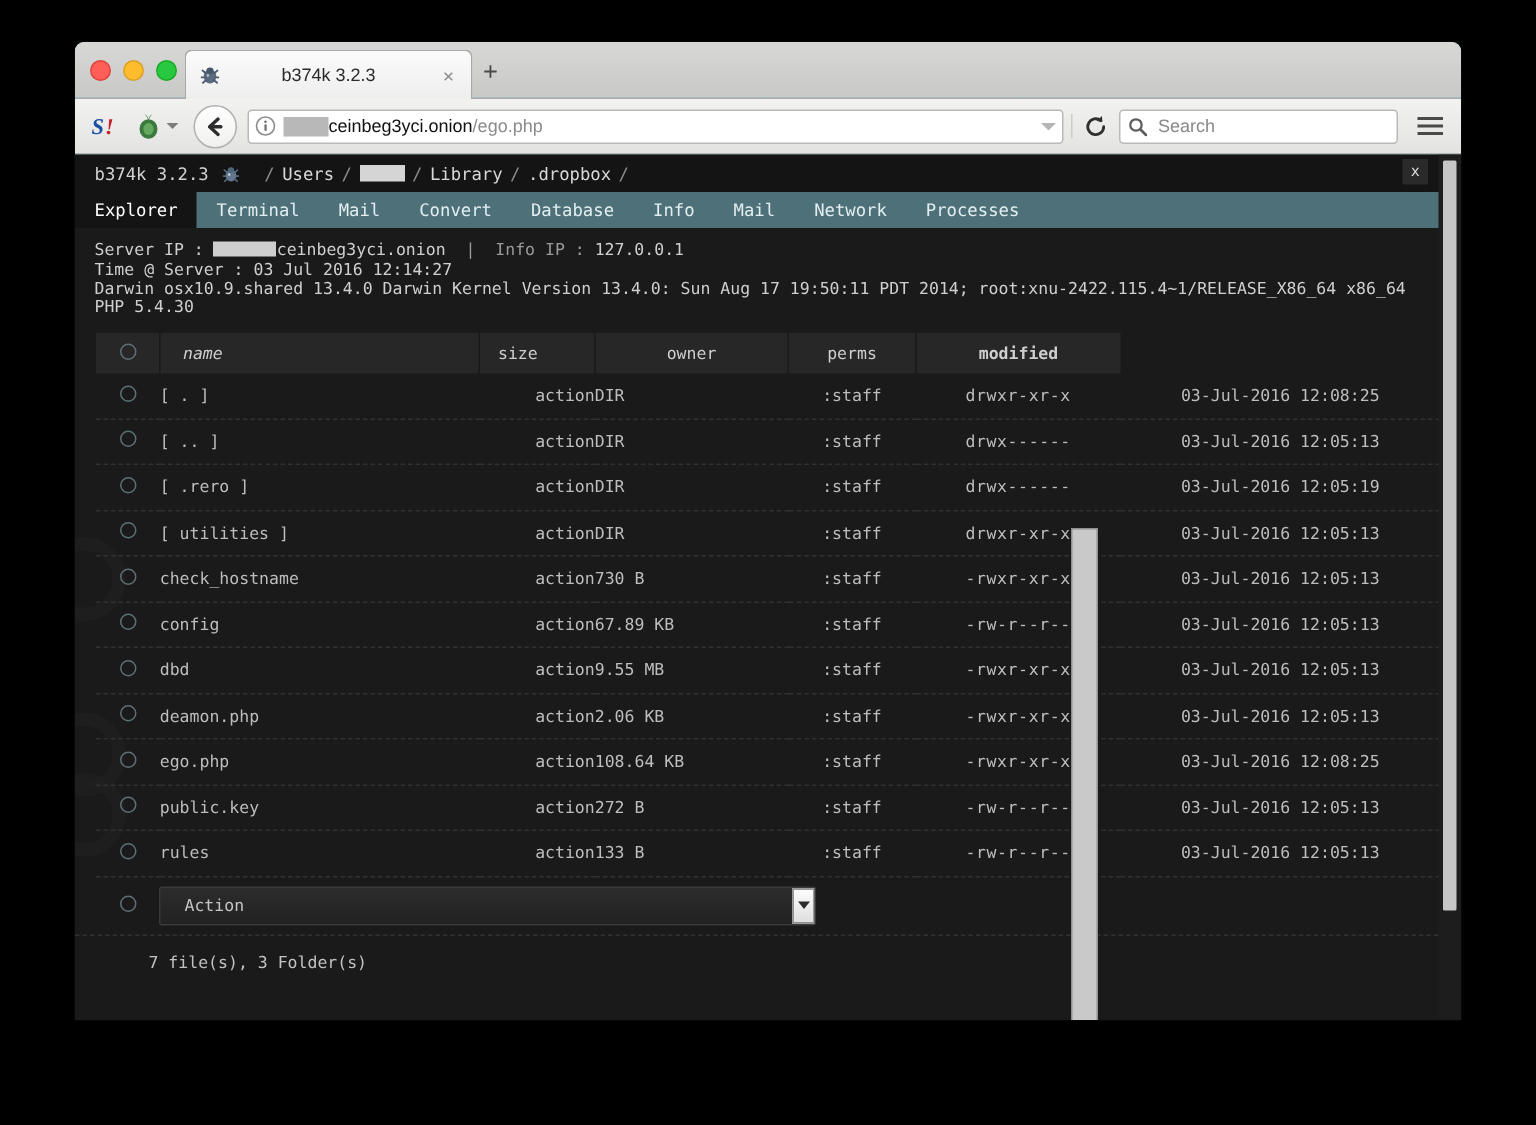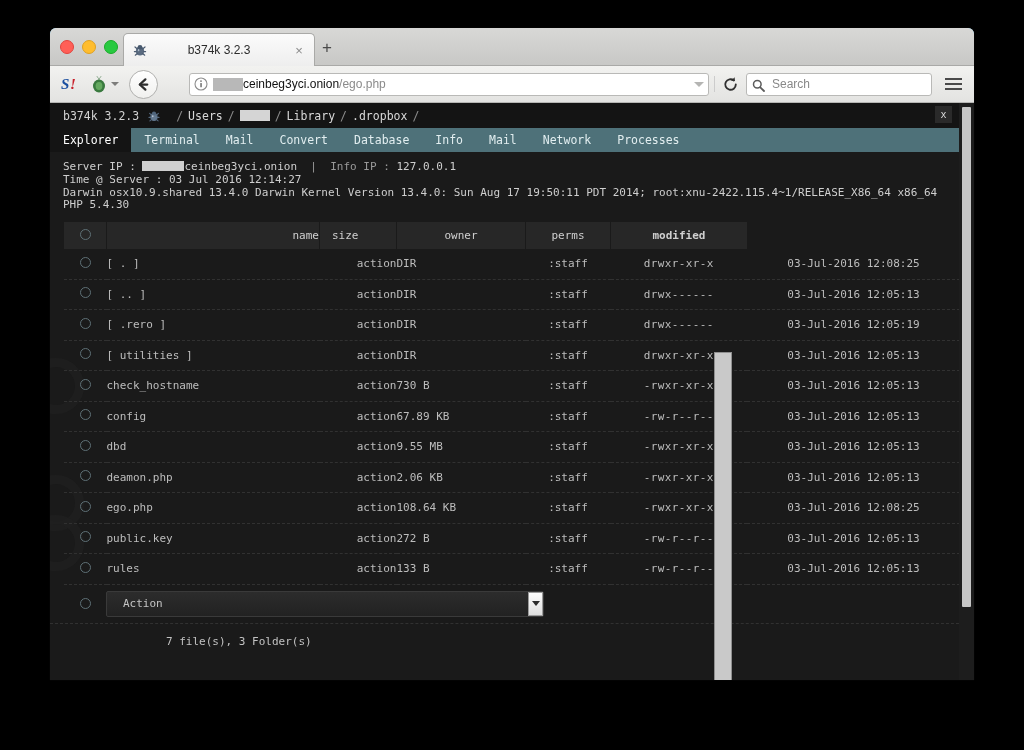--- a/index.html
+++ b/index.html
@@ -141,21 +141,20 @@
     flex: 1 1 auto;
     height: 23px;
     background: #ffffff;
     border: 1px solid #b9b9b7;
     border-radius: 3px;
     display: flex;
     align-items: center;
     padding: 0 4px;
     box-sizing: border-box;
     min-width: 0;
-    margin-left: 24px;
   }
   #identity-icon {
     width: 14px; height: 14px;
     flex: 0 0 auto;
     margin-right: 5px;
   }
   #url-redaction {
     display: inline-block;
     width: 30px; height: 13px;
     background: #b8b8b8;
@@ -338,21 +337,21 @@
   table#file-table thead th {
     background: #272727;
     font-weight: normal;
     color: #cfcfcf;
     height: 27px;
     border-right: 1px solid #1a1a1a;
     padding: 0;
     text-align: center;
   }
   table#file-table thead th.col-check { width: 42px; }
-  table#file-table thead th.col-name  { width: auto; text-align: right; padding-left: 15px;}
+  table#file-table thead th.col-name  { width: auto; text-align: left; padding-left: 15px; font-style: italic;}
   table#file-table thead th.col-size  { width: 64px; text-align: left; padding-left: 12px;}
   table#file-table thead th.col-owner { width: 128px; }
   table#file-table thead th.col-perms { width: 84px; }
   table#file-table thead th.col-mod   { width: 136px; border-right: none; font-weight: bold; }
 
   table#file-table tbody td {
     height: 29.5px;
     border-bottom: 1px dashed #313131;
     padding: 0;
     color: #bdbdbd;
@@ -437,21 +436,21 @@
   }
   #action-select-arrow .tri {
     width: 0; height: 0;
     border-left: 4px solid transparent;
     border-right: 4px solid transparent;
     border-top: 5px solid #2b2b2b;
   }
 
   #file-count {
     position: relative;
-    padding: 11px 0 0 116px;
+    padding: 11px 0 0 49px;
     font-family: "DejaVu Sans Mono", monospace;
     font-size: 11px;
     color: #c2c2c2;
     z-index: 3;
   }
 
   
   #page-scrollbar {
     position: absolute;
     right: 0px;

